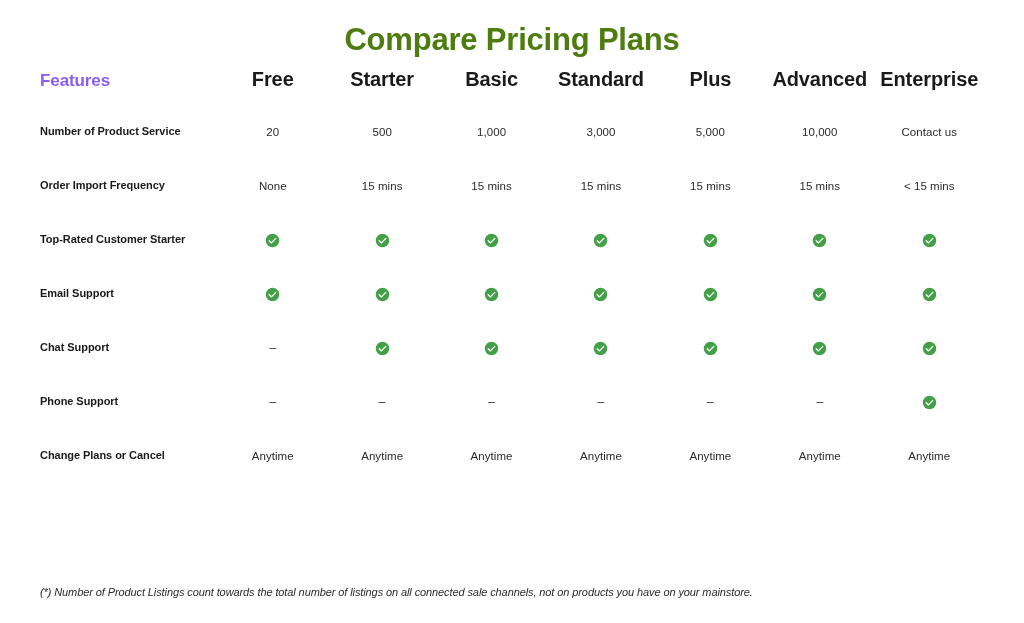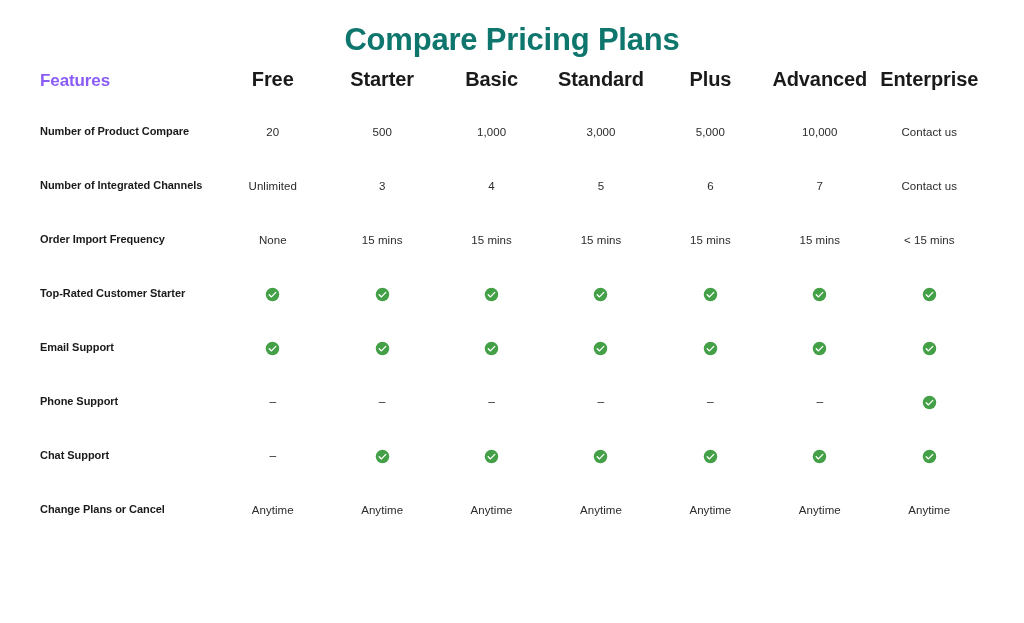--- a/index.html
+++ b/index.html
@@ -18,21 +18,21 @@
     width: 1024px;
     height: 623px;
     position: relative;
     box-sizing: border-box;
     background: #ffffff;
   }
   .page-title {
     text-align: center;
     font-size: 31px;
     font-weight: bold;
-    color: #0f766e;
+    color: #4d7c0f;
     letter-spacing: -0.2px;
     margin: 0;
     padding-top: 22px;
     line-height: 36px;
   }
   table.pricing {
     width: 944px;
     margin: 0 40px;
     border-collapse: collapse;
     table-layout: fixed;
@@ -129,40 +129,30 @@
           <th class="plan-head">Starter</th>
           <th class="plan-head">Basic</th>
           <th class="plan-head">Standard</th>
           <th class="plan-head">Plus</th>
           <th class="plan-head">Advanced</th>
           <th class="plan-head">Enterprise</th>
         </tr>
     </thead>
     <tbody>
         <tr>
-          <td class="feature-label">Number of Product Compare</td>
+          <td class="feature-label">Number of Product Service</td>
           <td class="cell">20</td>
           <td class="cell">500</td>
           <td class="cell">1,000</td>
           <td class="cell">3,000</td>
           <td class="cell">5,000</td>
           <td class="cell">10,000</td>
           <td class="cell">Contact us</td>
         </tr>
         <tr>
-          <td class="feature-label">Number of Integrated Channels</td>
-          <td class="cell">Unlimited</td>
-          <td class="cell">3</td>
-          <td class="cell">4</td>
-          <td class="cell">5</td>
-          <td class="cell">6</td>
-          <td class="cell">7</td>
-          <td class="cell">Contact us</td>
-        </tr>
-        <tr>
           <td class="feature-label">Order Import Frequency</td>
           <td class="cell">None</td>
           <td class="cell">15 mins</td>
           <td class="cell">15 mins</td>
           <td class="cell">15 mins</td>
           <td class="cell">15 mins</td>
           <td class="cell">15 mins</td>
           <td class="cell">&lt; 15 mins</td>
         </tr>
         <tr>
@@ -221,66 +211,67 @@
           <td class="cell"><span class="check"><svg viewBox="0 0 20 20" width="15" height="15" aria-hidden="true">
                 <circle cx="10" cy="10" r="9" fill="#43a047"></circle>
                 <path d="M5.6 10.3 L8.6 13.2 L14.4 7.2" fill="none" stroke="#ffffff" stroke-width="1.8" stroke-linecap="round" stroke-linejoin="round"></path>
               </svg></span></td>
           <td class="cell"><span class="check"><svg viewBox="0 0 20 20" width="15" height="15" aria-hidden="true">
                 <circle cx="10" cy="10" r="9" fill="#43a047"></circle>
                 <path d="M5.6 10.3 L8.6 13.2 L14.4 7.2" fill="none" stroke="#ffffff" stroke-width="1.8" stroke-linecap="round" stroke-linejoin="round"></path>
               </svg></span></td>
         </tr>
         <tr>
+          <td class="feature-label">Chat Support</td>
+          <td class="cell"><span class="dash">–</span></td>
+          <td class="cell"><span class="check"><svg viewBox="0 0 20 20" width="15" height="15" aria-hidden="true">
+                <circle cx="10" cy="10" r="9" fill="#43a047"></circle>
+                <path d="M5.6 10.3 L8.6 13.2 L14.4 7.2" fill="none" stroke="#ffffff" stroke-width="1.8" stroke-linecap="round" stroke-linejoin="round"></path>
+              </svg></span></td>
+          <td class="cell"><span class="check"><svg viewBox="0 0 20 20" width="15" height="15" aria-hidden="true">
+                <circle cx="10" cy="10" r="9" fill="#43a047"></circle>
+                <path d="M5.6 10.3 L8.6 13.2 L14.4 7.2" fill="none" stroke="#ffffff" stroke-width="1.8" stroke-linecap="round" stroke-linejoin="round"></path>
+              </svg></span></td>
+          <td class="cell"><span class="check"><svg viewBox="0 0 20 20" width="15" height="15" aria-hidden="true">
+                <circle cx="10" cy="10" r="9" fill="#43a047"></circle>
+                <path d="M5.6 10.3 L8.6 13.2 L14.4 7.2" fill="none" stroke="#ffffff" stroke-width="1.8" stroke-linecap="round" stroke-linejoin="round"></path>
+              </svg></span></td>
+          <td class="cell"><span class="check"><svg viewBox="0 0 20 20" width="15" height="15" aria-hidden="true">
+                <circle cx="10" cy="10" r="9" fill="#43a047"></circle>
+                <path d="M5.6 10.3 L8.6 13.2 L14.4 7.2" fill="none" stroke="#ffffff" stroke-width="1.8" stroke-linecap="round" stroke-linejoin="round"></path>
+              </svg></span></td>
+          <td class="cell"><span class="check"><svg viewBox="0 0 20 20" width="15" height="15" aria-hidden="true">
+                <circle cx="10" cy="10" r="9" fill="#43a047"></circle>
+                <path d="M5.6 10.3 L8.6 13.2 L14.4 7.2" fill="none" stroke="#ffffff" stroke-width="1.8" stroke-linecap="round" stroke-linejoin="round"></path>
+              </svg></span></td>
+          <td class="cell"><span class="check"><svg viewBox="0 0 20 20" width="15" height="15" aria-hidden="true">
+                <circle cx="10" cy="10" r="9" fill="#43a047"></circle>
+                <path d="M5.6 10.3 L8.6 13.2 L14.4 7.2" fill="none" stroke="#ffffff" stroke-width="1.8" stroke-linecap="round" stroke-linejoin="round"></path>
+              </svg></span></td>
+        </tr>
+        <tr>
           <td class="feature-label">Phone Support</td>
           <td class="cell"><span class="dash">–</span></td>
           <td class="cell"><span class="dash">–</span></td>
           <td class="cell"><span class="dash">–</span></td>
           <td class="cell"><span class="dash">–</span></td>
           <td class="cell"><span class="dash">–</span></td>
           <td class="cell"><span class="dash">–</span></td>
-          <td class="cell"><span class="check"><svg viewBox="0 0 20 20" width="15" height="15" aria-hidden="true">
-                <circle cx="10" cy="10" r="9" fill="#43a047"></circle>
-                <path d="M5.6 10.3 L8.6 13.2 L14.4 7.2" fill="none" stroke="#ffffff" stroke-width="1.8" stroke-linecap="round" stroke-linejoin="round"></path>
-              </svg></span></td>
-        </tr>
-        <tr>
-          <td class="feature-label">Chat Support</td>
-          <td class="cell"><span class="dash">–</span></td>
-          <td class="cell"><span class="check"><svg viewBox="0 0 20 20" width="15" height="15" aria-hidden="true">
-                <circle cx="10" cy="10" r="9" fill="#43a047"></circle>
-                <path d="M5.6 10.3 L8.6 13.2 L14.4 7.2" fill="none" stroke="#ffffff" stroke-width="1.8" stroke-linecap="round" stroke-linejoin="round"></path>
-              </svg></span></td>
-          <td class="cell"><span class="check"><svg viewBox="0 0 20 20" width="15" height="15" aria-hidden="true">
-                <circle cx="10" cy="10" r="9" fill="#43a047"></circle>
-                <path d="M5.6 10.3 L8.6 13.2 L14.4 7.2" fill="none" stroke="#ffffff" stroke-width="1.8" stroke-linecap="round" stroke-linejoin="round"></path>
-              </svg></span></td>
-          <td class="cell"><span class="check"><svg viewBox="0 0 20 20" width="15" height="15" aria-hidden="true">
-                <circle cx="10" cy="10" r="9" fill="#43a047"></circle>
-                <path d="M5.6 10.3 L8.6 13.2 L14.4 7.2" fill="none" stroke="#ffffff" stroke-width="1.8" stroke-linecap="round" stroke-linejoin="round"></path>
-              </svg></span></td>
-          <td class="cell"><span class="check"><svg viewBox="0 0 20 20" width="15" height="15" aria-hidden="true">
-                <circle cx="10" cy="10" r="9" fill="#43a047"></circle>
-                <path d="M5.6 10.3 L8.6 13.2 L14.4 7.2" fill="none" stroke="#ffffff" stroke-width="1.8" stroke-linecap="round" stroke-linejoin="round"></path>
-              </svg></span></td>
-          <td class="cell"><span class="check"><svg viewBox="0 0 20 20" width="15" height="15" aria-hidden="true">
-                <circle cx="10" cy="10" r="9" fill="#43a047"></circle>
-                <path d="M5.6 10.3 L8.6 13.2 L14.4 7.2" fill="none" stroke="#ffffff" stroke-width="1.8" stroke-linecap="round" stroke-linejoin="round"></path>
-              </svg></span></td>
           <td class="cell"><span class="check"><svg viewBox="0 0 20 20" width="15" height="15" aria-hidden="true">
                 <circle cx="10" cy="10" r="9" fill="#43a047"></circle>
                 <path d="M5.6 10.3 L8.6 13.2 L14.4 7.2" fill="none" stroke="#ffffff" stroke-width="1.8" stroke-linecap="round" stroke-linejoin="round"></path>
               </svg></span></td>
         </tr>
         <tr>
           <td class="feature-label">Change Plans or Cancel</td>
           <td class="cell">Anytime</td>
           <td class="cell">Anytime</td>
           <td class="cell">Anytime</td>
           <td class="cell">Anytime</td>
           <td class="cell">Anytime</td>
           <td class="cell">Anytime</td>
           <td class="cell">Anytime</td>
         </tr>
       </tbody>
   </table>
 
+  <div class="footnote">(*) Number of Product Listings count towards the total number of listings on all connected sale channels, not on products you have on your mainstore.</div>
 </div>
 
 </body></html>

